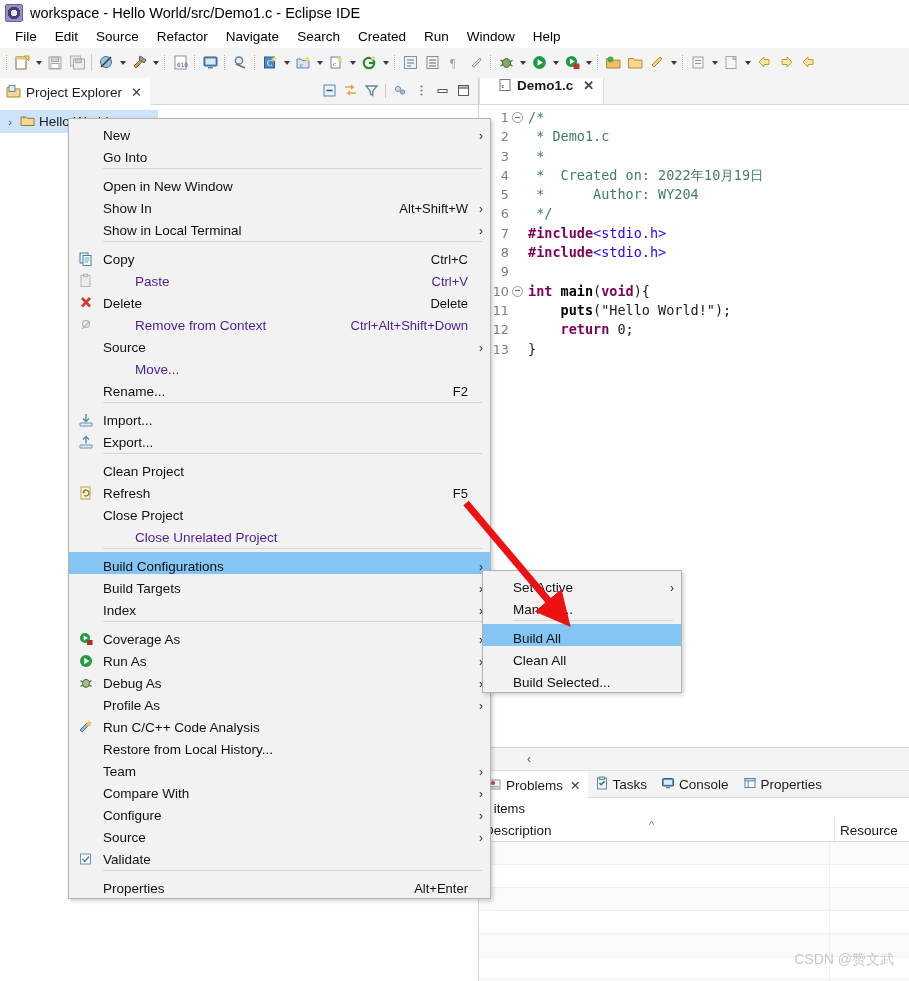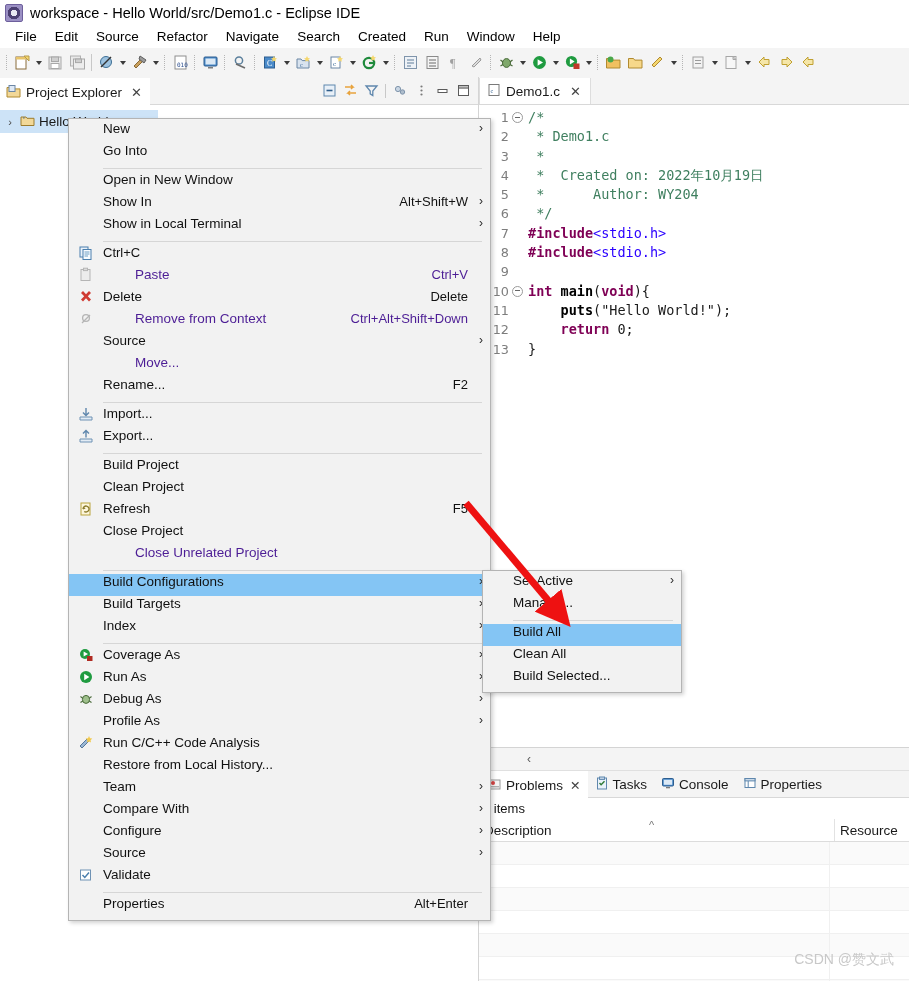--- a/index.html
+++ b/index.html
@@ -54,22 +54,22 @@
   #exp-tools{margin-left:auto;display:flex;align-items:center;gap:3px;padding-right:6px;}
   .exptool{width:18px;height:18px;display:flex;align-items:center;justify-content:center;}
   #exp-tree{padding-top:5px;font-size:13.5px;}
   .tree-row{display:flex;align-items:center;gap:4px;padding:2px 4px;height:19px;}
   .tree-row .twisty{width:12px;text-align:center;color:#4a4a4a;font-size:11px;}
   .tree-sel{background:#cde3f7;}
   .tree-label{white-space:nowrap;}
   
   #editor{position:absolute;left:479px;top:0;right:0;bottom:0;background:#fff;}
   #ed-tabrow{height:27px;background:#f4f4f4;display:flex;align-items:flex-end;border-bottom:1px solid #d8d8d8;}
-  #ed-tab{height:26px;background:#fff;display:flex;align-items:center;gap:5px;padding:0 9px 0 7px;font-size:13.5px;
-          border-left:1px solid #ddd;border-right:1px solid #ddd;}
+  #ed-tab{height:26px;background:#fff;display:flex;align-items:flex-start;gap:5px;padding:0 9px 0 18px;font-size:13.5px;
+          border-left:1px solid #ddd;border-right:1px solid #ddd;font-weight:bold;}
   #ed-tab .x{font-size:13px;color:#444;margin-left:5px;}
   #code{position:relative;font-family:"DejaVu Sans Mono", monospace;font-size:13.5px;line-height:19.3px;padding-top:3px;}
   .cl{display:flex;height:19.3px;align-items:center;}
   .gut{width:30px;text-align:right;color:#7d7d7d;font-size:12.8px;padding-right:2px;flex:0 0 auto;
        font-family:"DejaVu Sans", sans-serif;}
   .fold{width:13px;flex:0 0 auto;display:flex;align-items:center;justify-content:center;}
   .foldmark{width:9px;height:9px;border:1px solid #9a9a9a;border-radius:50%;position:relative;background:#fff;}
   .foldmark::after{content:"";position:absolute;left:1.5px;top:3.5px;width:5px;height:1px;background:#666;}
   .vbar{width:4px;flex:0 0 auto;}
   .src{white-space:pre;}
@@ -98,21 +98,21 @@
   .bvrow .c1{width:350px;border-right:1px solid #f0f0f0;}
   .bvrow .c2{flex:1;}
   .bvrow.alt{background:#fafafa;}
   
   #ctxmenu{
     position:absolute;left:68px;top:118px;width:421px;
     background:#f2f2f2;border:1px solid #b4b4b4;
     box-shadow:2px 2px 4px rgba(0,0,0,.18);
     font-size:13.5px;z-index:40;padding:2px 0;
   }
-  .mrow{display:flex;align-items:flex-start;height:22px;position:relative;padding-left:0;}
+  .mrow{display:flex;align-items:flex-end;height:22px;position:relative;padding-left:0;}
   .mrow .micon{width:34px;display:flex;align-items:center;justify-content:center;flex:0 0 auto;}
   .mrow .mlabel{flex:1;white-space:nowrap;color:#111;}
   .mrow .maccel{color:#111;font-size:13px;padding-right:4px;white-space:nowrap;}
   .mrow .marrow{width:18px;text-align:center;color:#2b2b2b;font-size:12px;flex:0 0 auto;}
   .mrow.disabled .mlabel,.mrow.disabled .maccel{color:#4c1d95;margin-left:32px;}
   .mrow.hl{background:#84c5f4;}
   .msep{height:1px;background:#d6d6d6;margin:3px 8px 3px 34px;}
   
   #submenu{
     position:absolute;left:482px;top:570px;width:198px;
@@ -636,20 +636,21 @@
     <div class="mrow">
       <span class="micon">
         <svg width="16" height="16" viewBox="0 0 16 16">
           <rect x="2" y="2" width="8" height="10" fill="#eaf2fa" stroke="#4a7fae"></rect>
           <rect x="5" y="4.5" width="8" height="10" fill="#f7fbff" stroke="#4a7fae"></rect>
           <line x1="6.5" y1="7" x2="11.5" y2="7" stroke="#6f9fc4"></line>
           <line x1="6.5" y1="9" x2="11.5" y2="9" stroke="#6f9fc4"></line>
           <line x1="6.5" y1="11" x2="10" y2="11" stroke="#6f9fc4"></line>
         </svg>
       </span>
+      <span class="mlabel">Copy</span>
       <span class="maccel">Ctrl+C</span>
       <span class="marrow"></span>
     </div>
     <div class="mrow disabled">
       <span class="micon">
         <svg width="16" height="16" viewBox="0 0 16 16">
           <rect x="3" y="2.5" width="9" height="11" fill="#ececec" stroke="#b5b5b5"></rect>
           <rect x="5.5" y="1.2" width="4" height="2.4" fill="#dcdcdc" stroke="#b5b5b5"></rect>
         </svg>
       </span>
@@ -713,26 +714,20 @@
         <svg width="16" height="16" viewBox="0 0 16 16">
           <path d="M2 11 h12 v3 H2z" fill="#e3ecf5" stroke="#6f92b4"></path>
           <path d="M8 9.6 v-7 M5 5.6 L8 2.5 L11 5.6" fill="none" stroke="#5f87ad" stroke-width="1.4"></path>
         </svg>
       </span>
       <span class="mlabel">Export...</span>
       <span class="maccel"></span>
       <span class="marrow"></span>
     </div>
     <div class="msep"></div>
-    <div class="mrow">
-      <span class="micon"></span>
-      <span class="mlabel">Build Project</span>
-      <span class="maccel"></span>
-      <span class="marrow"></span>
-    </div>
     <div class="mrow">
       <span class="micon"></span>
       <span class="mlabel">Clean Project</span>
       <span class="maccel"></span>
       <span class="marrow"></span>
     </div>
     <div class="mrow">
       <span class="micon">
         <svg width="16" height="16" viewBox="0 0 16 16">
           <rect x="3" y="2" width="9" height="12" fill="#fdf6dc" stroke="#b9a33c"></rect>

